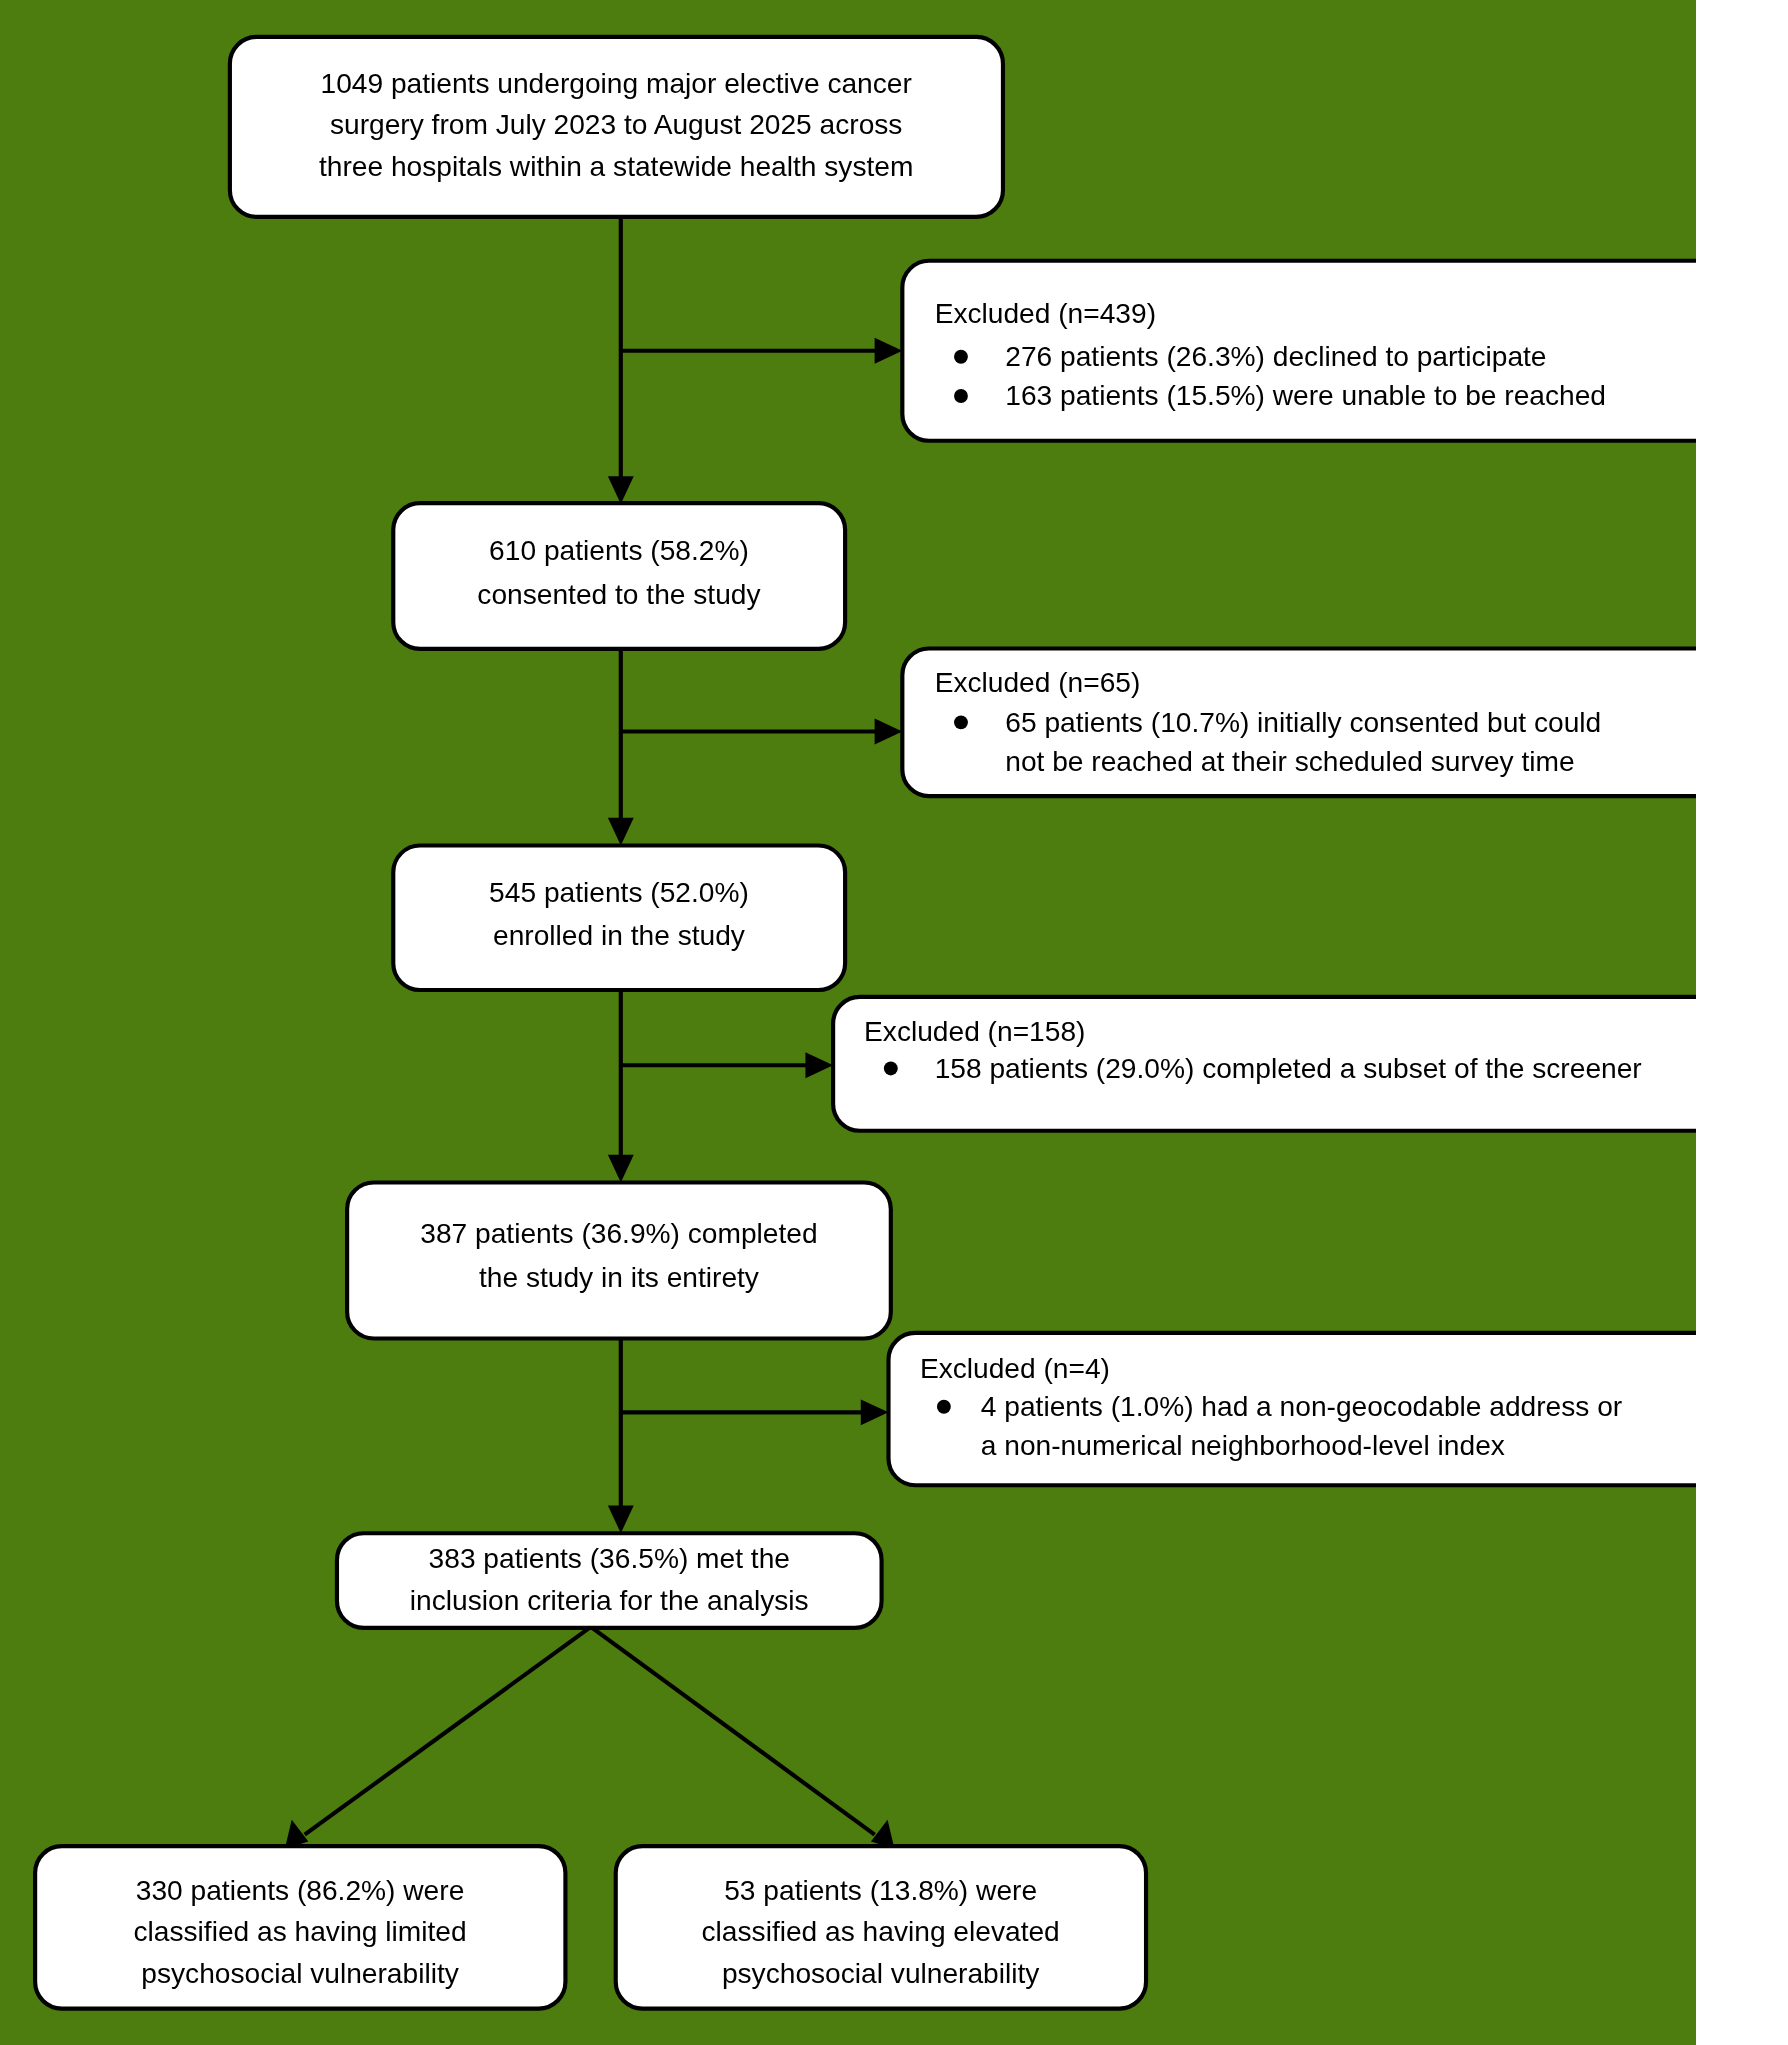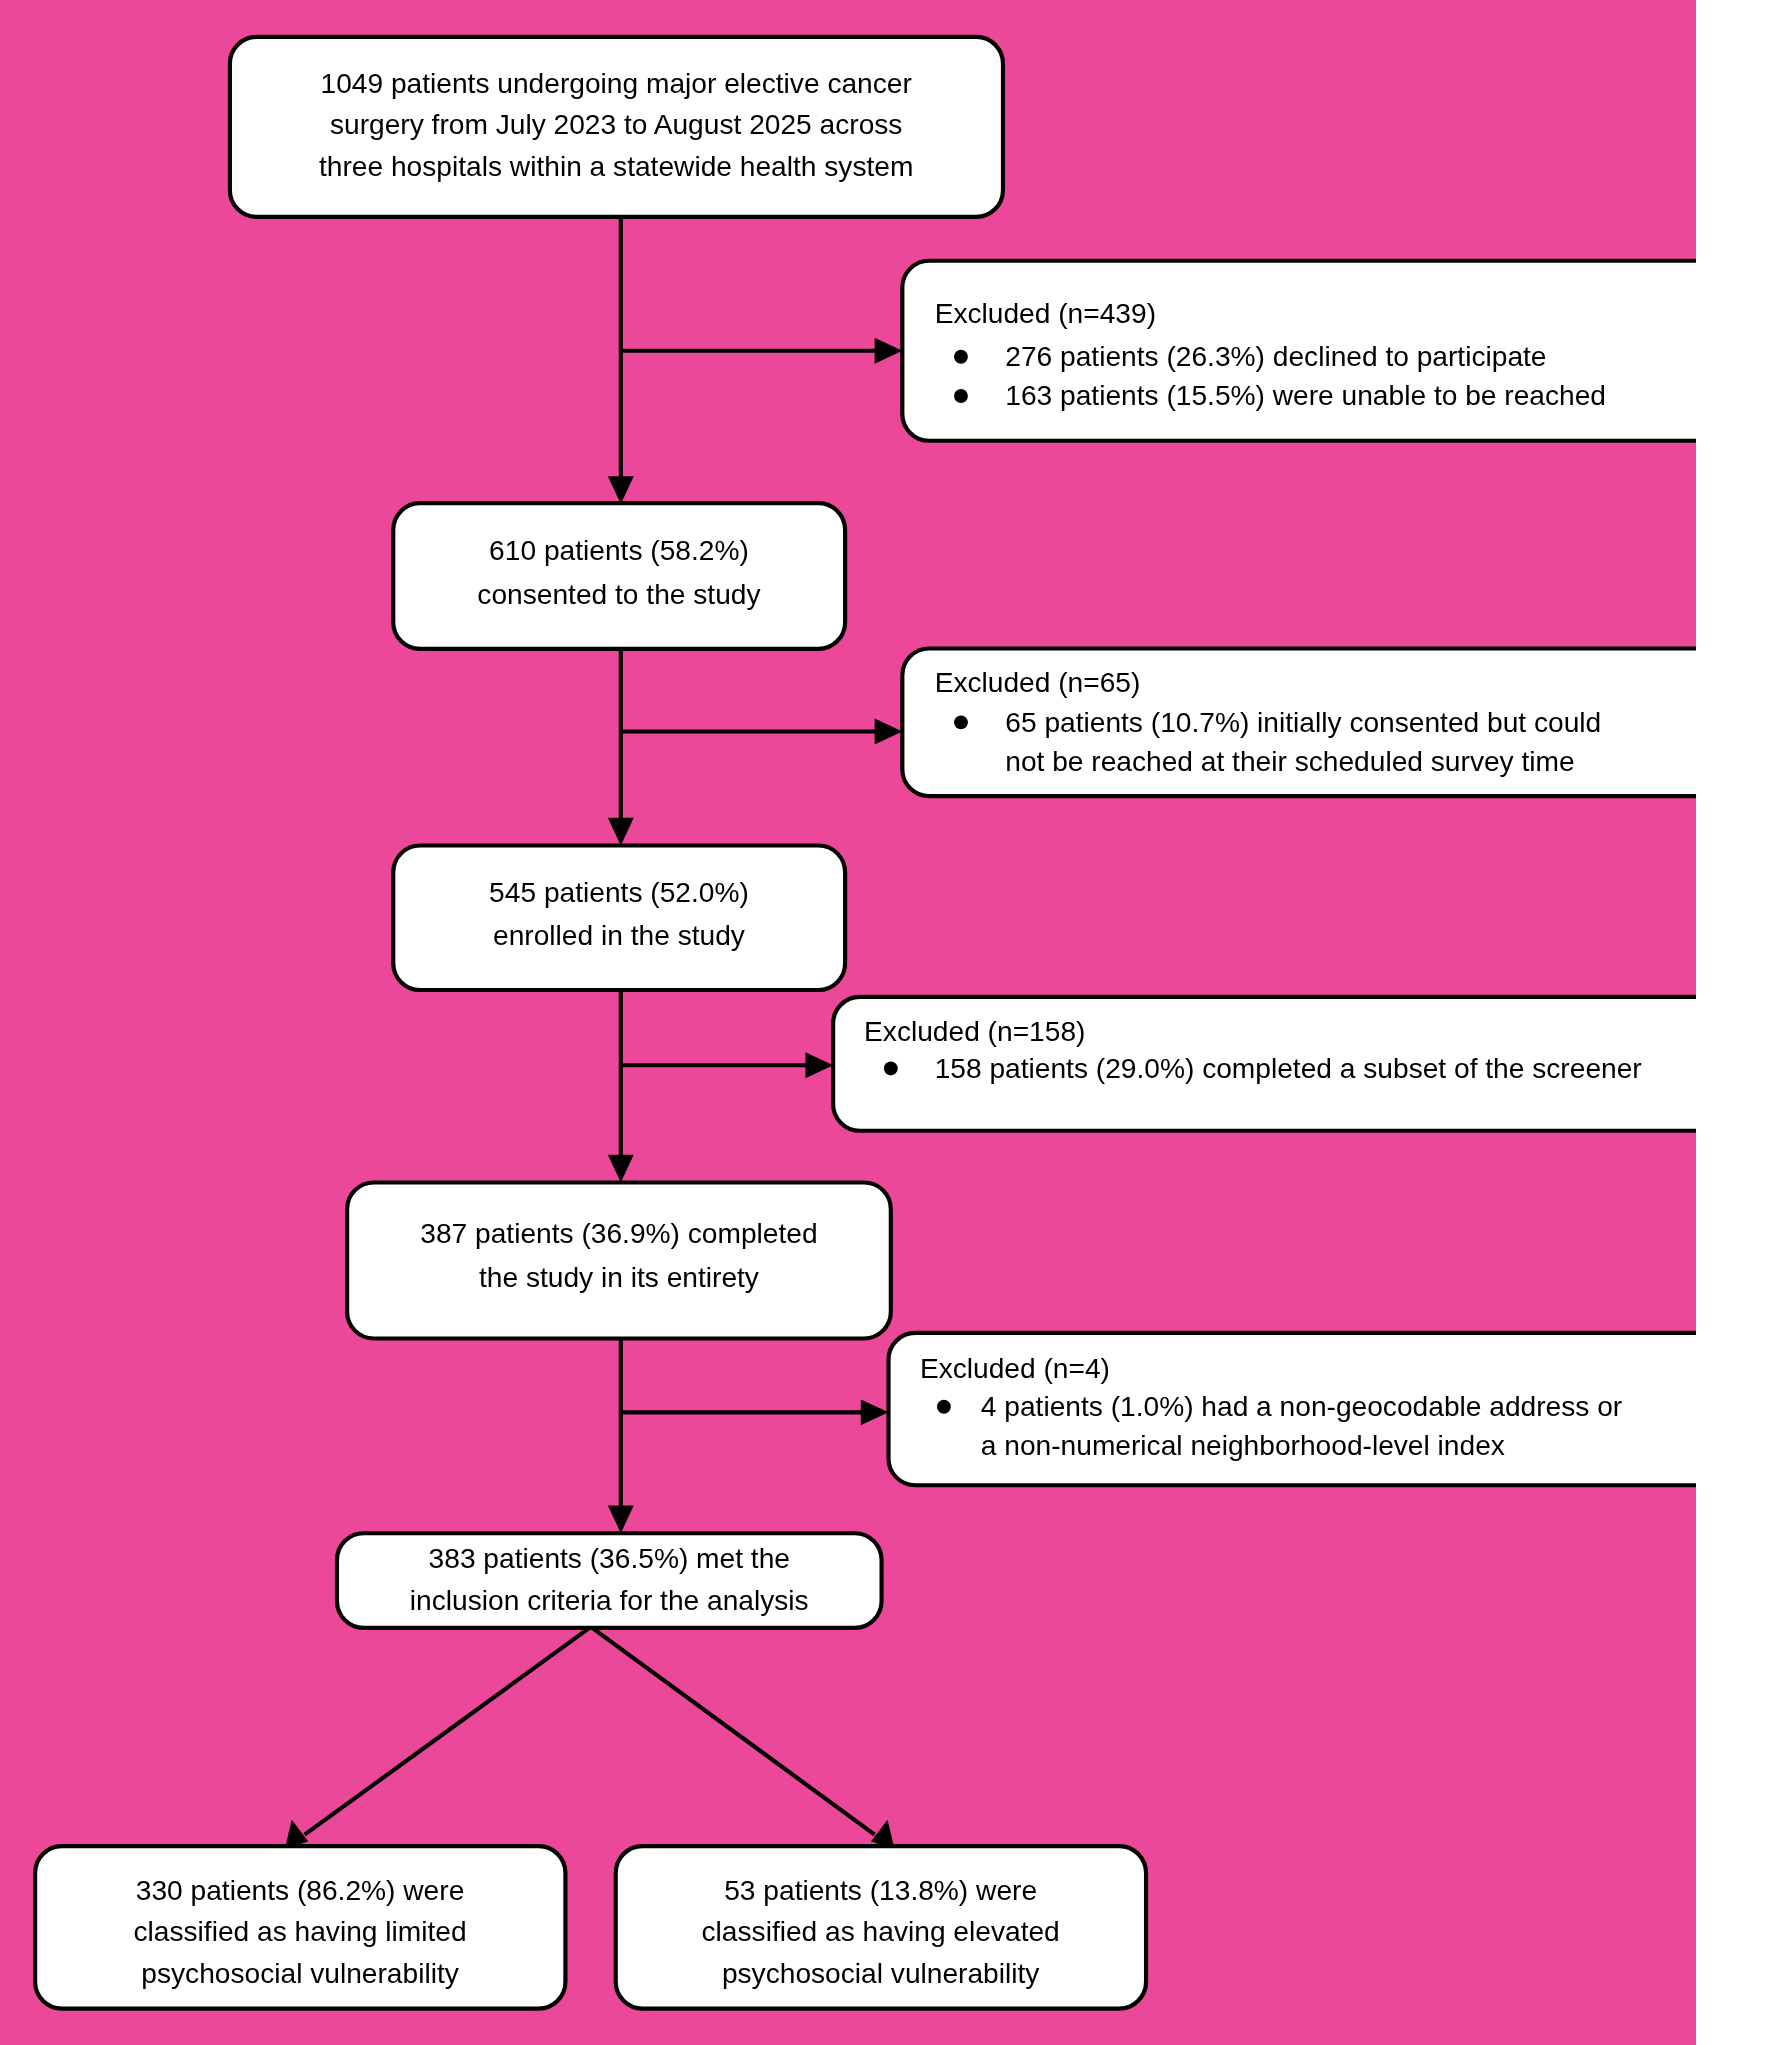--- a/index.html
+++ b/index.html
@@ -9,21 +9,21 @@
     background: #ffffff;
   }
   body {
     font-family: "Liberation Sans", sans-serif;
     color: #000000;
   }
   #flow-root {
     position: relative;
     width: 1696px;
     height: 2046px;
-    background: #ec4899;
+    background: #4d7c0f;
     overflow: hidden;
   }
   svg.flow-canvas {
     display: block;
     width: 1789px;
     height: 2046px;
   }
   .node-box {
     fill: #ffffff;
     stroke: #000000;

